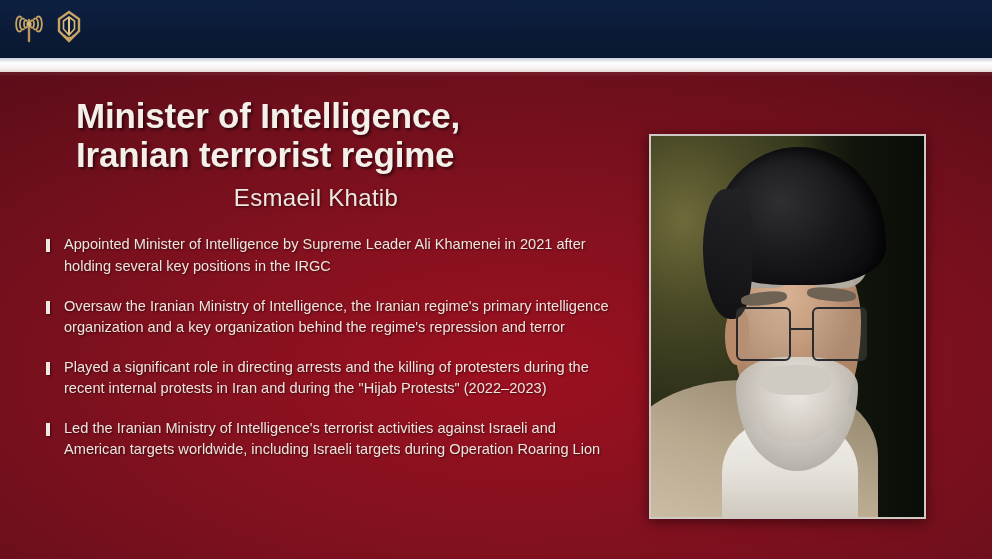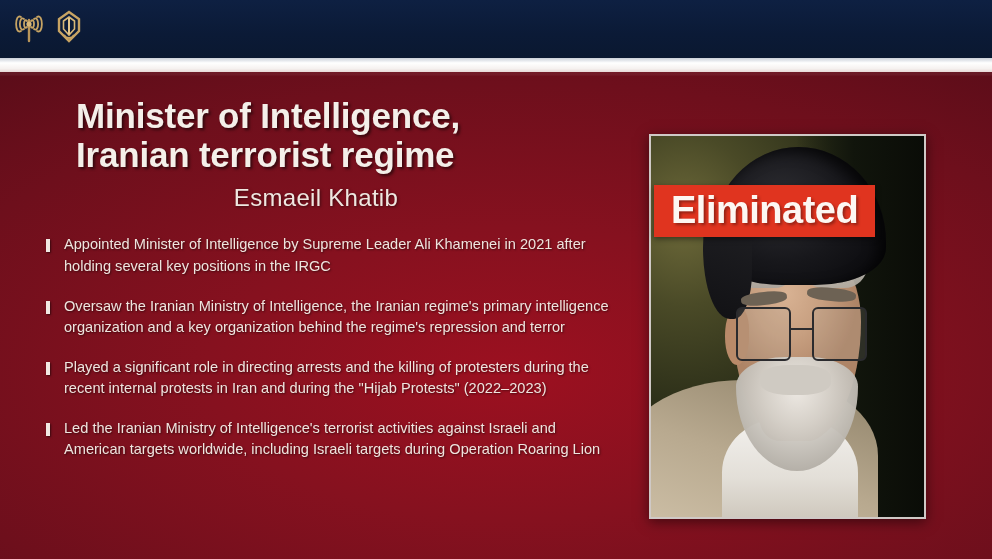--- a/index.html
+++ b/index.html
@@ -299,18 +299,15 @@
         <div class="brow-l"></div>
         <div class="brow-r"></div>
         <div class="glasses">
           <span class="lens l"></span>
           <span class="lens r"></span>
           <span class="bridge"></span>
         </div>
       </div>
     </div>
 
-    <div class="elim">
-      <span>Eliminated</span>
-    </div>
 
   </div>
 </div>
 
 </body></html>

